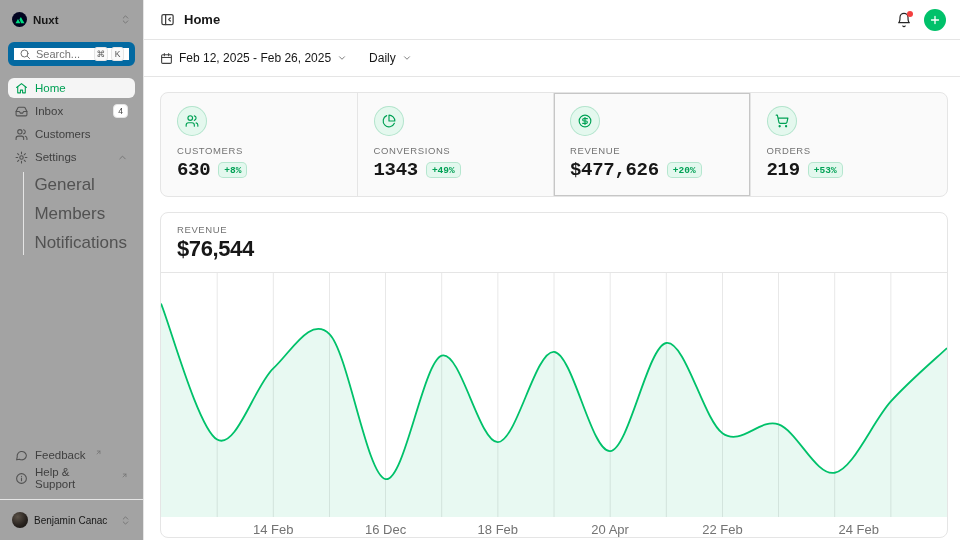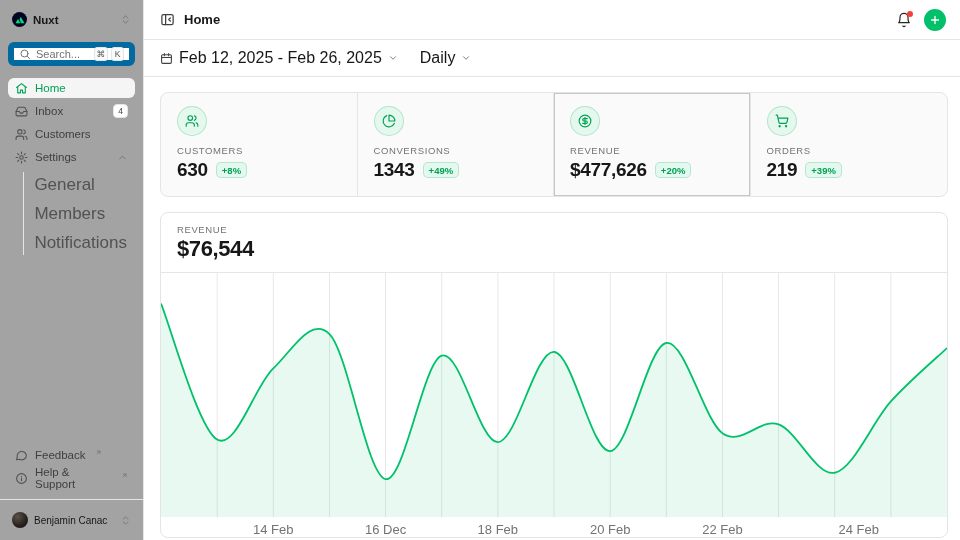--- a/index.html
+++ b/index.html
@@ -37,34 +37,34 @@
   
   .main { flex:1; display:flex; flex-direction:column; min-width:0; }
   .topbar { height:40px; border-bottom:1px solid #e5e5e5; display:flex; align-items:center; padding:0 14px 0 16px; gap:9px; }
   .collapse-btn { display:flex; color:#404040; cursor:pointer; }
   .topbar-title { font-size:13px; font-weight:700; }
   .topbar-right { margin-left:auto; display:flex; align-items:center; gap:12px; }
   .bell-btn { position:relative; display:flex; color:#262626; cursor:pointer; }
   .bell-dot { position:absolute; top:-1px; right:-1px; width:6px; height:6px; border-radius:50%; background:#f43f3f; }
   .plus-btn { width:22px; height:22px; border-radius:50%; background:#00C16A; display:flex; align-items:center; justify-content:center; color:#fff; cursor:pointer; border:none; }
   .toolbar { height:37px; border-bottom:1px solid #e5e5e5; display:flex; align-items:center; padding:0 16px; gap:22px; }
-  .tool-btn { display:flex; align-items:center; gap:6px; font-size:16px; font-weight:500; color:#171717; cursor:pointer; }
+  .tool-btn { display:flex; align-items:center; gap:6px; font-size:12px; font-weight:500; color:#171717; cursor:pointer; }
   .tool-btn .icn { color:#404040; display:flex; }
   .chev { color:#737373; display:flex; }
 
   .content { flex:1; padding:15px 12px 0 16px; }
 
   
   .stats { display:grid; grid-template-columns:repeat(4,1fr); border:1px solid #e5e5e5; border-radius:8px; background:#fafafa; height:105px; overflow:hidden; }
   .stat-card { padding:13px 16px; border-right:1px solid #e5e5e5; cursor:pointer; }
   .stat-card:last-child { border-right:none; }
   .stat-card.selected { box-shadow:inset 0 0 0 1px #c6c6c6; }
   .stat-icon { width:30px; height:30px; border-radius:50%; background:#e4f8ee; box-shadow:inset 0 0 0 1px rgba(0,161,85,.22); display:flex; align-items:center; justify-content:center; color:#00A155; }
   .stat-label { margin-top:9px; font-size:9.5px; font-weight:500; letter-spacing:.6px; color:#737373; }
-  .stat-value-row { margin-top:3px; display:flex; align-items:center; gap:8px; }
+  .stat-value-row { margin-top:3px; display:flex; align-items:center; gap:8px;font-family:Liberation Mono, monospace; }
   .stat-value { font-size:19px; font-weight:700; letter-spacing:-.3px; }
   .delta { font-size:9.5px; font-weight:600; color:#00A155; background:#e3f8ee; box-shadow:inset 0 0 0 1px rgba(0,161,85,.2); border-radius:5px; padding:2.5px 6px; }
 
   
   .chart-card { margin-top:15px; border:1px solid #e5e5e5; border-radius:8px; background:#fff; height:326px; display:flex; flex-direction:column; overflow:hidden; }
   .chart-head { height:59px; padding:11px 16px 0; }
   .chart-label { font-size:9.5px; font-weight:500; letter-spacing:.6px; color:#737373; }
   .chart-value { font-size:22px; font-weight:700; letter-spacing:-.4px; margin-top:1px; }
   .chart-plot { border-top:1px solid #e5e5e5; height:246px; position:relative; }
   .chart-plot svg { position:absolute; inset:0; width:100%; height:100%; display:block; }
@@ -317,21 +317,21 @@
           <div class="stat-icon">
             <svg width="14" height="14" viewBox="0 0 24 24" fill="none" stroke="currentColor" stroke-width="2" stroke-linecap="round" stroke-linejoin="round">
                 <circle cx="8" cy="21" r="1"></circle>
                 <circle cx="19" cy="21" r="1"></circle>
                 <path d="M2.05 2.05h2l2.66 12.42a2 2 0 0 0 2 1.58h9.78a2 2 0 0 0 1.95-1.57l1.65-7.43H5.12"></path>
               </svg>
           </div>
           <div class="stat-label">ORDERS</div>
           <div class="stat-value-row">
             <span class="stat-value">219</span>
-            <span class="delta">+39%</span>
+            <span class="delta">+53%</span>
           </div>
         </div>
       </div>
 
       <div class="chart-card">
         <div class="chart-head">
           <div class="chart-label">REVENUE</div>
           <div class="chart-value">$76,544</div>
         </div>
         <div class="chart-plot">
@@ -352,21 +352,21 @@
                 <line x1="731.7" y1="0" x2="731.7" y2="246"></line>
               </g>
               <path d="M0.0,30.8 C9.4,53.6 37.5,157.0 56.3,167.8 C75.0,178.7 93.8,113.8 112.6,96.1 C131.3,78.4 150.1,42.9 168.9,61.5 C187.6,80.1 206.4,203.9 225.1,207.6 C243.9,211.2 262.7,89.5 281.4,83.3 C300.2,77.1 319.0,171.0 337.7,170.4 C356.5,169.8 375.2,77.9 394.0,79.4 C412.8,80.9 431.5,180.9 450.3,179.4 C469.0,177.9 487.8,73.5 506.6,70.5 C525.3,67.5 544.1,147.8 562.9,161.4 C581.6,175.1 600.4,145.8 619.1,152.5 C637.9,159.1 656.7,205.0 675.4,201.2 C694.2,197.3 713.0,150.3 731.7,129.4 C750.5,108.5 778.6,84.6 788.0,75.6 L788,246 L0,246 Z" fill="rgba(0,193,106,0.09)"></path>
               <path d="M0.0,30.8 C9.4,53.6 37.5,157.0 56.3,167.8 C75.0,178.7 93.8,113.8 112.6,96.1 C131.3,78.4 150.1,42.9 168.9,61.5 C187.6,80.1 206.4,203.9 225.1,207.6 C243.9,211.2 262.7,89.5 281.4,83.3 C300.2,77.1 319.0,171.0 337.7,170.4 C356.5,169.8 375.2,77.9 394.0,79.4 C412.8,80.9 431.5,180.9 450.3,179.4 C469.0,177.9 487.8,73.5 506.6,70.5 C525.3,67.5 544.1,147.8 562.9,161.4 C581.6,175.1 600.4,145.8 619.1,152.5 C637.9,159.1 656.7,205.0 675.4,201.2 C694.2,197.3 713.0,150.3 731.7,129.4 C750.5,108.5 778.6,84.6 788.0,75.6" fill="none" stroke="#00C16A" stroke-width="1.8" vector-effect="non-scaling-stroke"></path>
             </svg>
         </div>
         <div class="chart-xaxis">
             <span style="left: 14.2857%;">14 Feb</span>
             <span style="left: 28.5714%;">16 Dec</span>
             <span style="left: 42.8571%;">18 Feb</span>
-            <span style="left: 57.1429%;">20 Feb</span>
+            <span style="left: 57.1429%;">20 Apr</span>
             <span style="left: 71.4286%;">22 Feb</span>
             <span style="left: 85.7143%; margin-left: 24px;">24 Feb</span>
           </div>
       </div>
 
     </div>
   </main>
 </div>
 
 </body></html>

